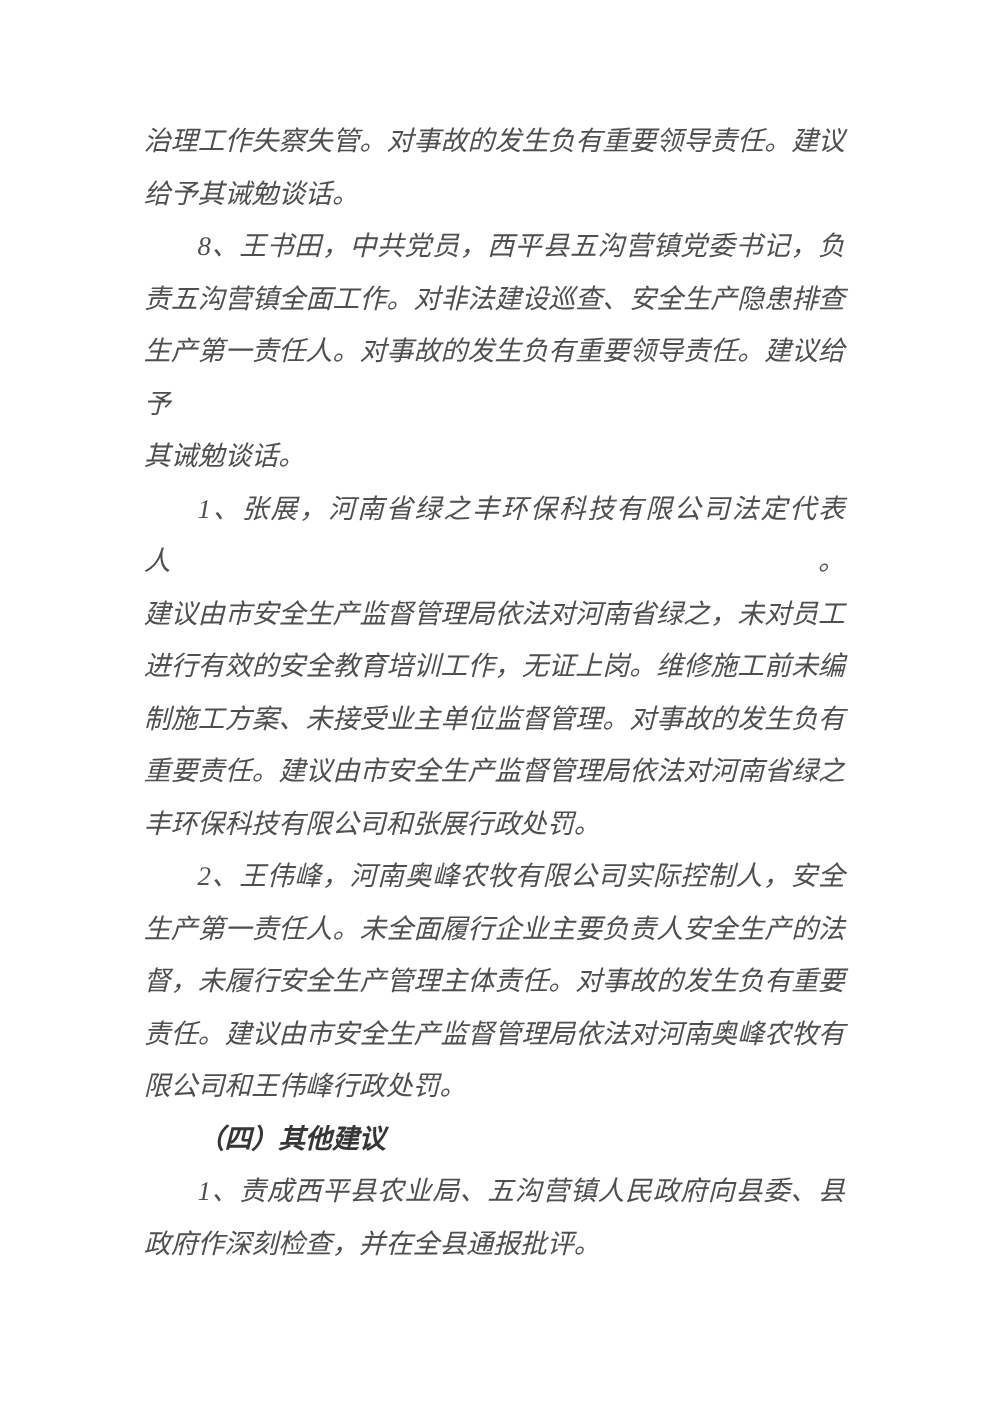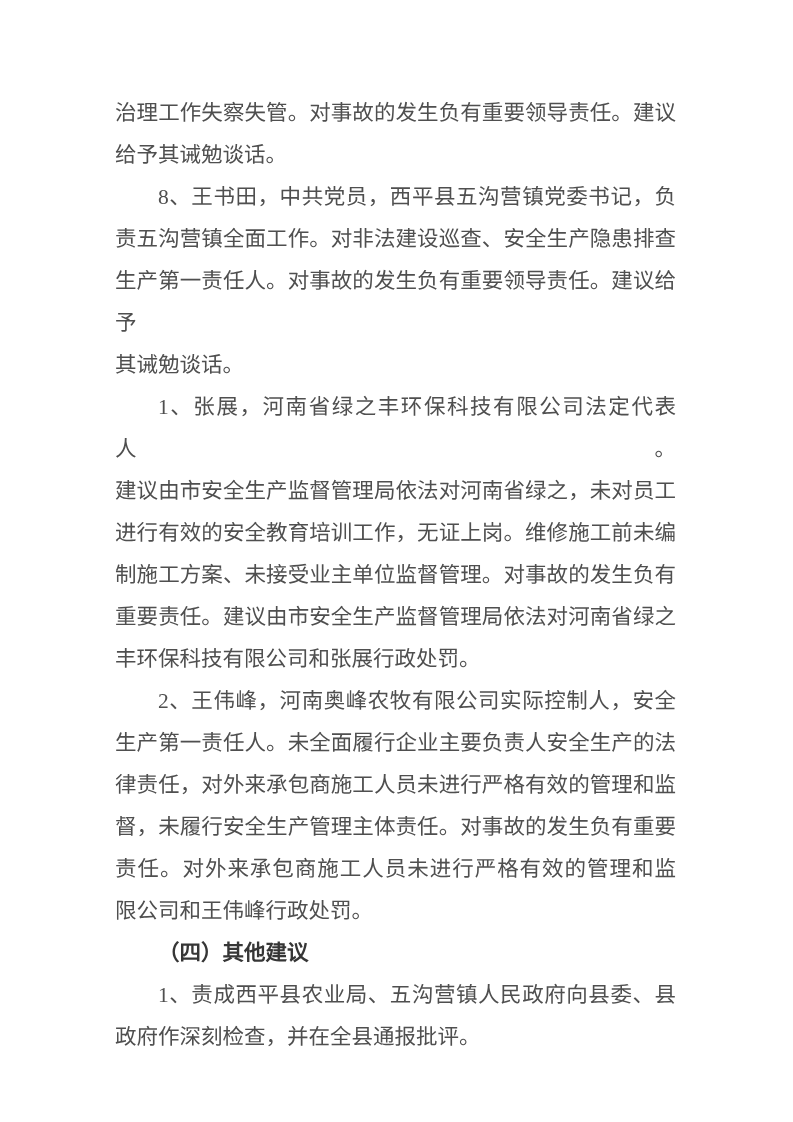--- a/index.html
+++ b/index.html
@@ -10,20 +10,21 @@
   body {
     width: 793px;
     height: 1122px;
     overflow: hidden;
   }
   .page {
     position: relative;
     width: 718px;
     height: 1122px;
     background: var(--page-bg, #ffffff);
+    font-style: italic;
   }
   .doc {
     position: absolute;
     left: 115px;
     top: 92px;
     width: 561px;
     font-family: "Liberation Serif", "DejaVu Serif", serif;
     font-size: 21.5px;
     line-height: 42px;
     color: var(--body-color, #4f4f4f);
@@ -65,23 +66,22 @@
         <div class="line indent full">1、张展，河南省绿之丰环保科技有限公司法定代表人。</div>
         <div class="line full">建议由市安全生产监督管理局依法对河南省绿之，未对员工</div>
         <div class="line full">进行有效的安全教育培训工作，无证上岗。维修施工前未编</div>
         <div class="line full">制施工方案、未接受业主单位监督管理。对事故的发生负有</div>
         <div class="line full">重要责任。建议由市安全生产监督管理局依法对河南省绿之</div>
         <div class="line">丰环保科技有限公司和张展行政处罚。</div>
       </div>
       <div class="para body">
         <div class="line indent full">2、王伟峰，河南奥峰农牧有限公司实际控制人，安全</div>
         <div class="line full">生产第一责任人。未全面履行企业主要负责人安全生产的法</div>
-        <div class="line full">律责任，对外来承包商施工人员未进行严格有效的管理和监</div>
         <div class="line full">督，未履行安全生产管理主体责任。对事故的发生负有重要</div>
-        <div class="line full">责任。对外来承包商施工人员未进行严格有效的管理和监</div>
+        <div class="line full">责任。建议由市安全生产监督管理局依法对河南奥峰农牧有</div>
         <div class="line">限公司和王伟峰行政处罚。</div>
       </div>
       <div class="para heading">
         <div class="line indent">（四）其他建议</div>
       </div>
       <div class="para body">
         <div class="line indent full">1、责成西平县农业局、五沟营镇人民政府向县委、县</div>
         <div class="line">政府作深刻检查，并在全县通报批评。</div>
       </div>
     </div>

